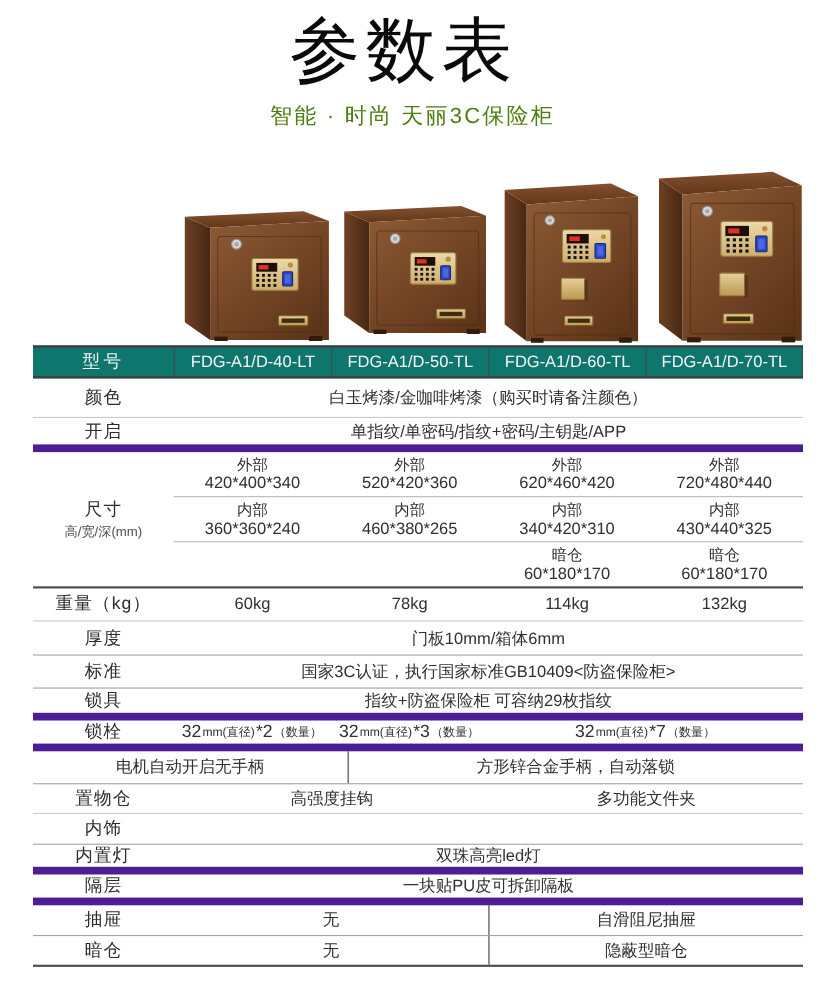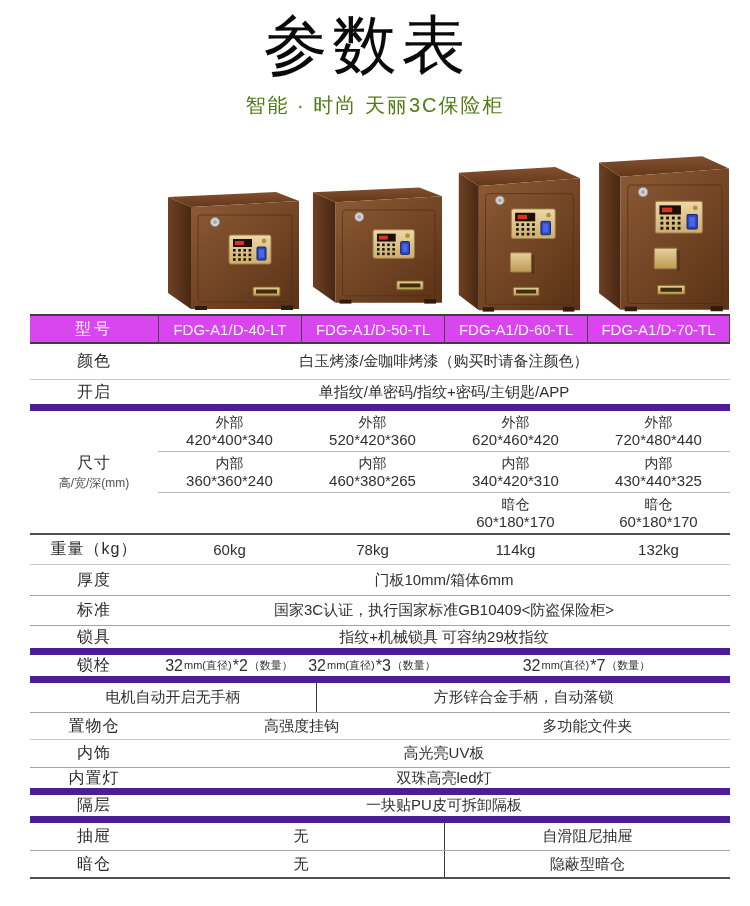--- a/index.html
+++ b/index.html
@@ -19,21 +19,21 @@
     position:absolute; top:92px; left:0; right:0; text-align:center;
     font-size:20px; letter-spacing:2px; color:#4d7c0f;
   }
 
   
   .safe { position:absolute; }
 
   
   .spec { position:absolute; left:30px; top:314px; width:700px; font-size:14px; }
   .thead {
-    display:flex; height:30px; background:#d946ef;
+    display:flex; height:30px; background:#0f766e;
     border-top:2px solid #3e3e3e; border-bottom:2px solid #3e3e3e;
   }
   .th {
     width:143px; display:flex; align-items:center; justify-content:center;
     color:#f5f5f5; font-size:15px; border-left:1px solid #474747;
   }
   .th:last-child { border-right:1px solid #474747;text-align:right; }
   .th-label { width:128px; border-left:none; font-size:16px; letter-spacing:3px; }
 
   .row { display:flex; align-items:stretch; }
@@ -268,21 +268,21 @@
       <div class="rv">门板10mm/箱体6mm</div>
     </div>
 
     <div class="row bm" style="height:30px">
       <div class="rl">标准</div>
       <div class="rv">国家3C认证，执行国家标准GB10409&lt;防盗保险柜&gt;</div>
     </div>
 
     <div class="row bd" style="height:29px">
       <div class="rl">锁具</div>
-      <div class="rv">指纹+机械锁具 可容纳29枚指纹</div>
+      <div class="rv">指纹+防盗保险柜 可容纳29枚指纹</div>
     </div>
 
     <div class="row bd" style="height:28px">
       <div class="rl">锁栓</div>
       <div class="cell">
         <span class="big">32</span>
           <span class="small">mm(直径)</span>
           <span class="big">*2</span>
           <span class="small">（数量）</span>
       </div>
@@ -306,21 +306,20 @@
     </div>
 
     <div class="row bl" style="height:27px">
       <div class="rl">置物仓</div>
       <div class="half-l">高强度挂钩</div>
       <div class="half-r">多功能文件夹</div>
     </div>
 
     <div class="row bm" style="height:28px">
       <div class="rl">内饰</div>
-      <div class="rv">高光亮UV板</div>
     </div>
 
     <div class="row bd" style="height:27px">
       <div class="rl">内置灯</div>
       <div class="rv">双珠高亮led灯</div>
     </div>
 
     <div class="row bd" style="height:28px">
       <div class="rl">隔层</div>
       <div class="rv">一块贴PU皮可拆卸隔板</div>

